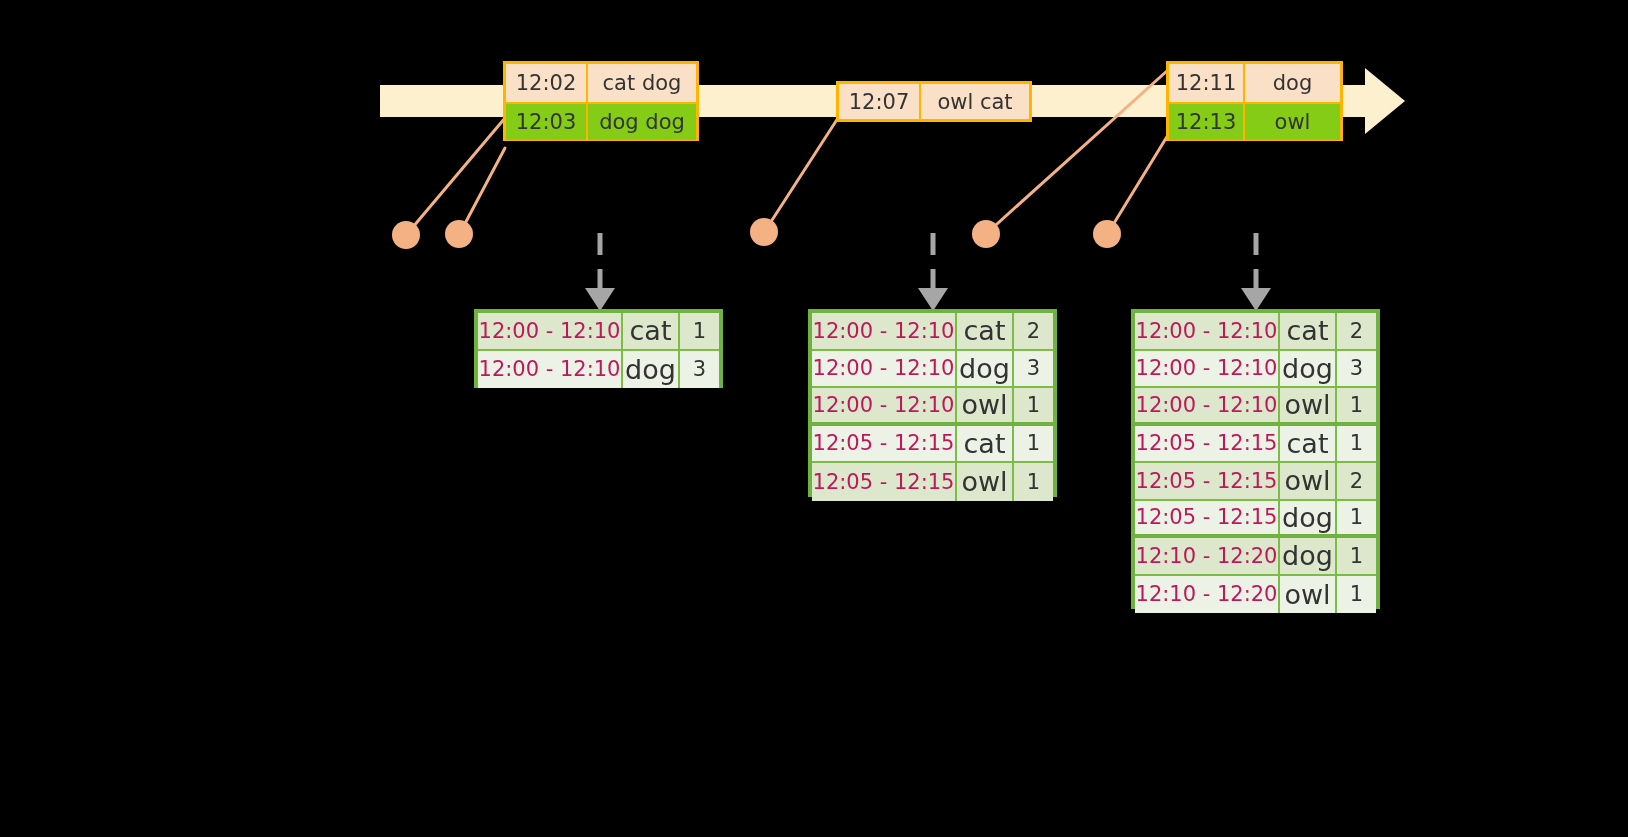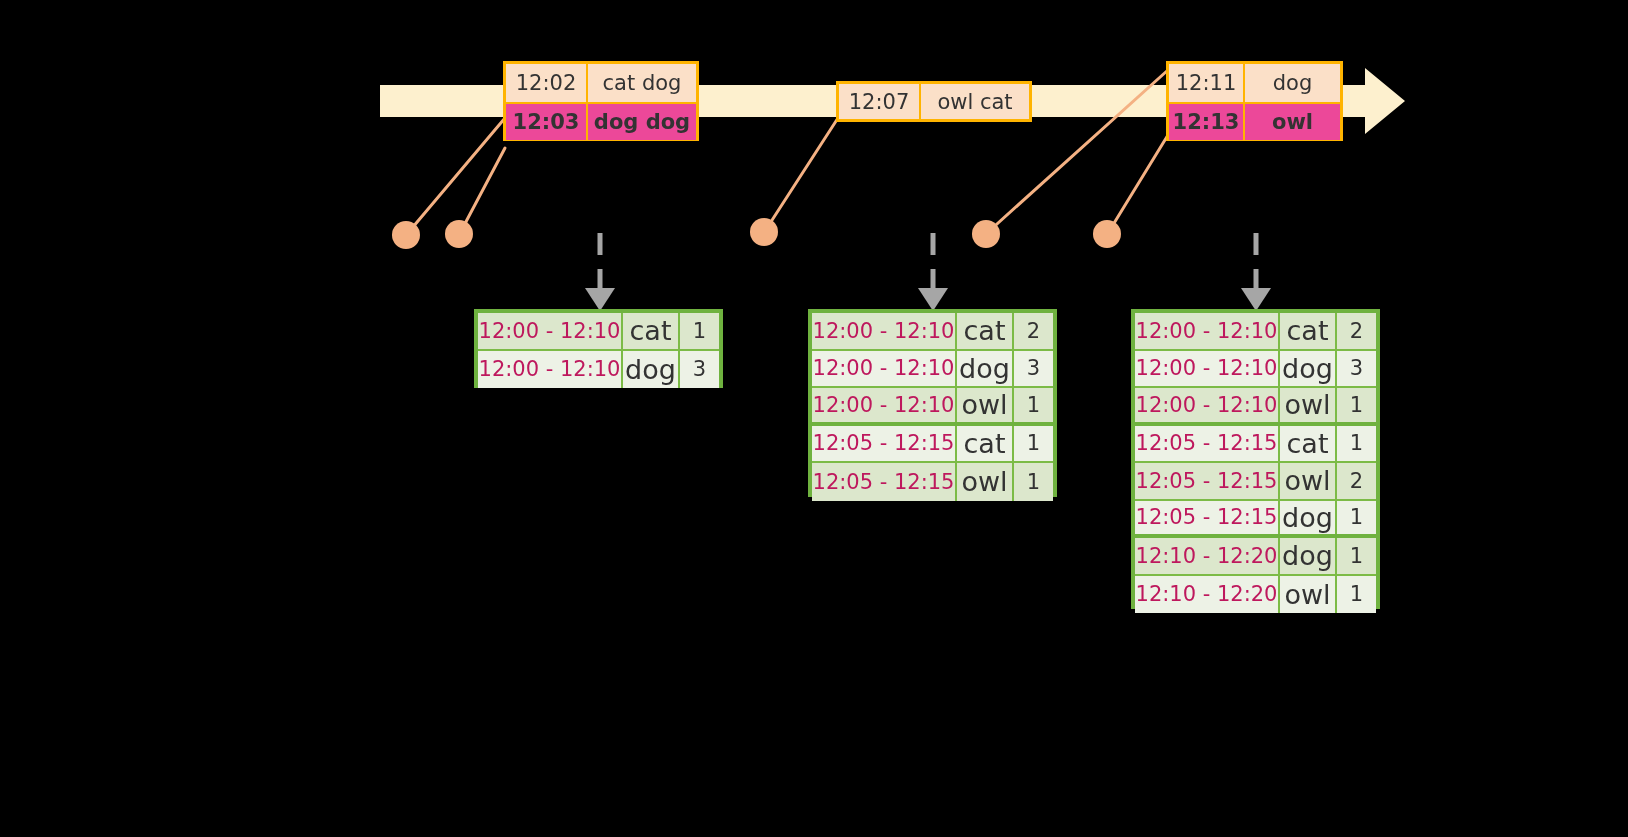--- a/index.html
+++ b/index.html
@@ -37,21 +37,21 @@
   }
   .evt-row {
     display: flex;
     box-sizing: border-box;
     height: 38px;
   }
   .evt-row + .evt-row {
     border-top: 2px solid #FFB400;
   }
   .evt-row.shade  { background: #FBE0C8; }
-  .evt-row.plain  { background: #ec4899; font-weight: bold; }
+  .evt-row.plain  { background: #84cc16; }
   .evt-time {
     box-sizing: border-box;
     display: flex;
     align-items: center;
     justify-content: center;
     border-right: 2px solid #FFB400;
     font-size: 21px;
     color: #333333;
   }
   .evt-val {

